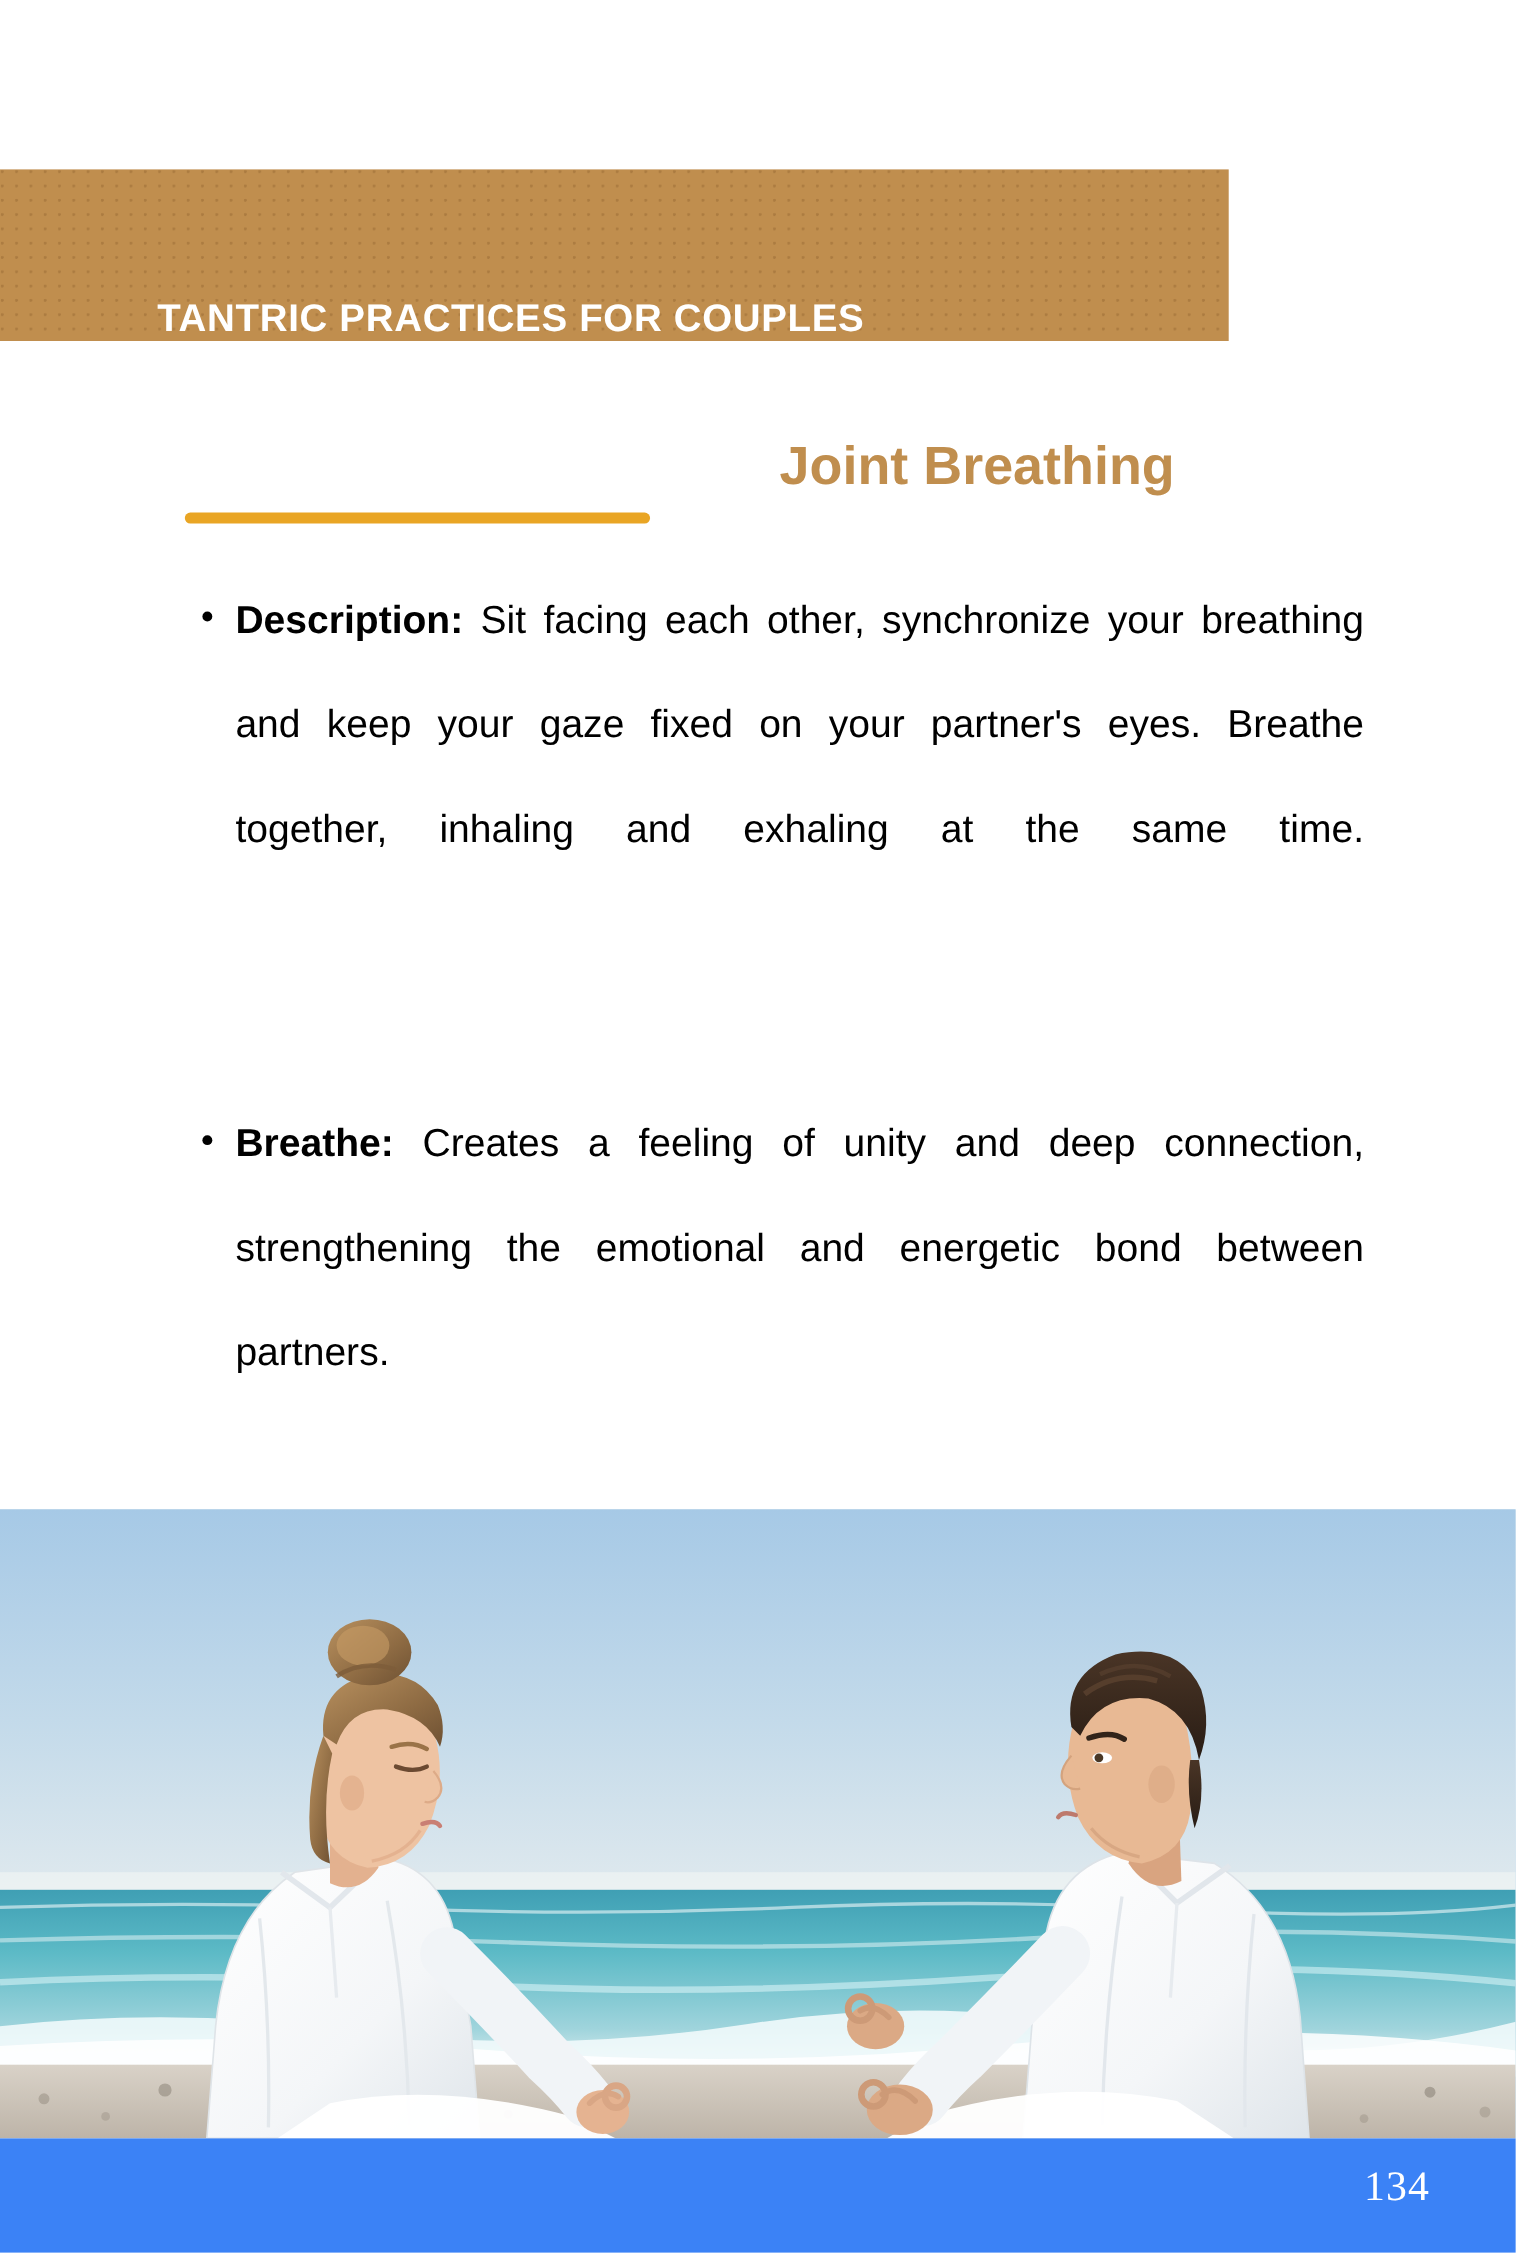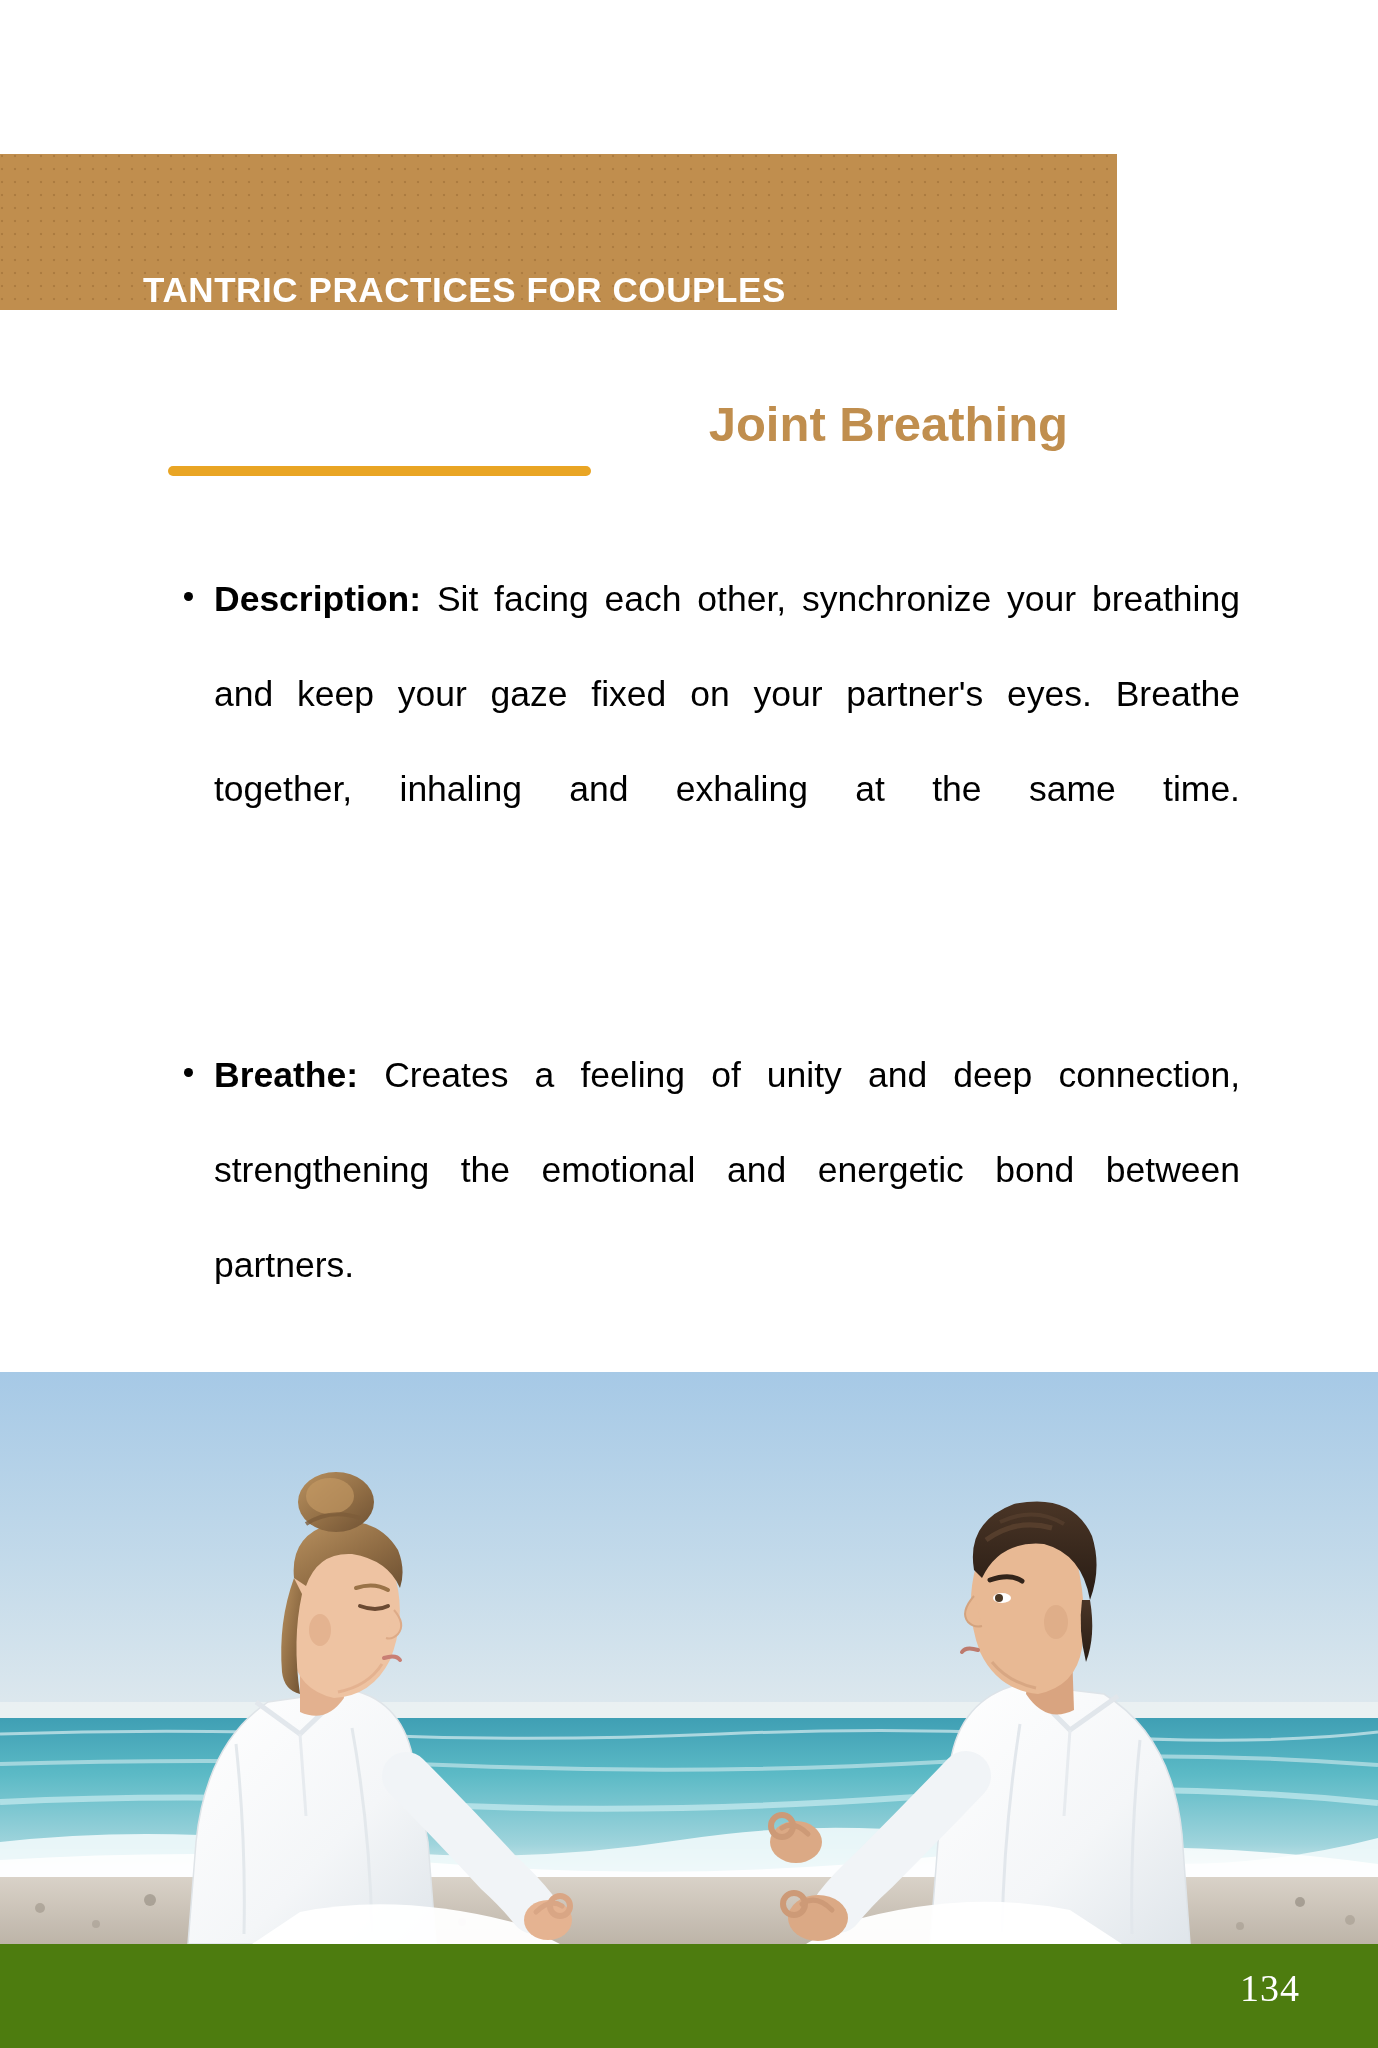--- a/index.html
+++ b/index.html
@@ -69,21 +69,21 @@
     width: 423px;
     height: 10px;
     border-radius: 6px;
     background: #e9a524;
   }
 
   
   #body-content {
     position: absolute;
     left: 176px;
-    top: 552px;
+    top: 516px;
     width: 1064px;
   }
   .bullet-item {
     position: relative;
     padding-left: 38px;
     margin-bottom: 96px;
     text-align: justify;
     text-justify: inter-word;
     color: #000000;
     font-family: "Liberation Sans", sans-serif;
@@ -122,21 +122,21 @@
   }
   #photo svg { display: block; width: 100%; height: 100%; }
 
   
   #footer-bar {
     position: absolute;
     left: 0;
     top: 1944px;
     width: 1378px;
     height: 104px;
-    background: #4d7c0f;
+    background: #3b82f6;
   }
   #page-number {
     position: absolute;
     right: 78px;
     top: 22px;
     color: #ffffff;
     font-family: "Liberation Serif", serif;
     font-size: 38px;
     letter-spacing: 1px;
   }

